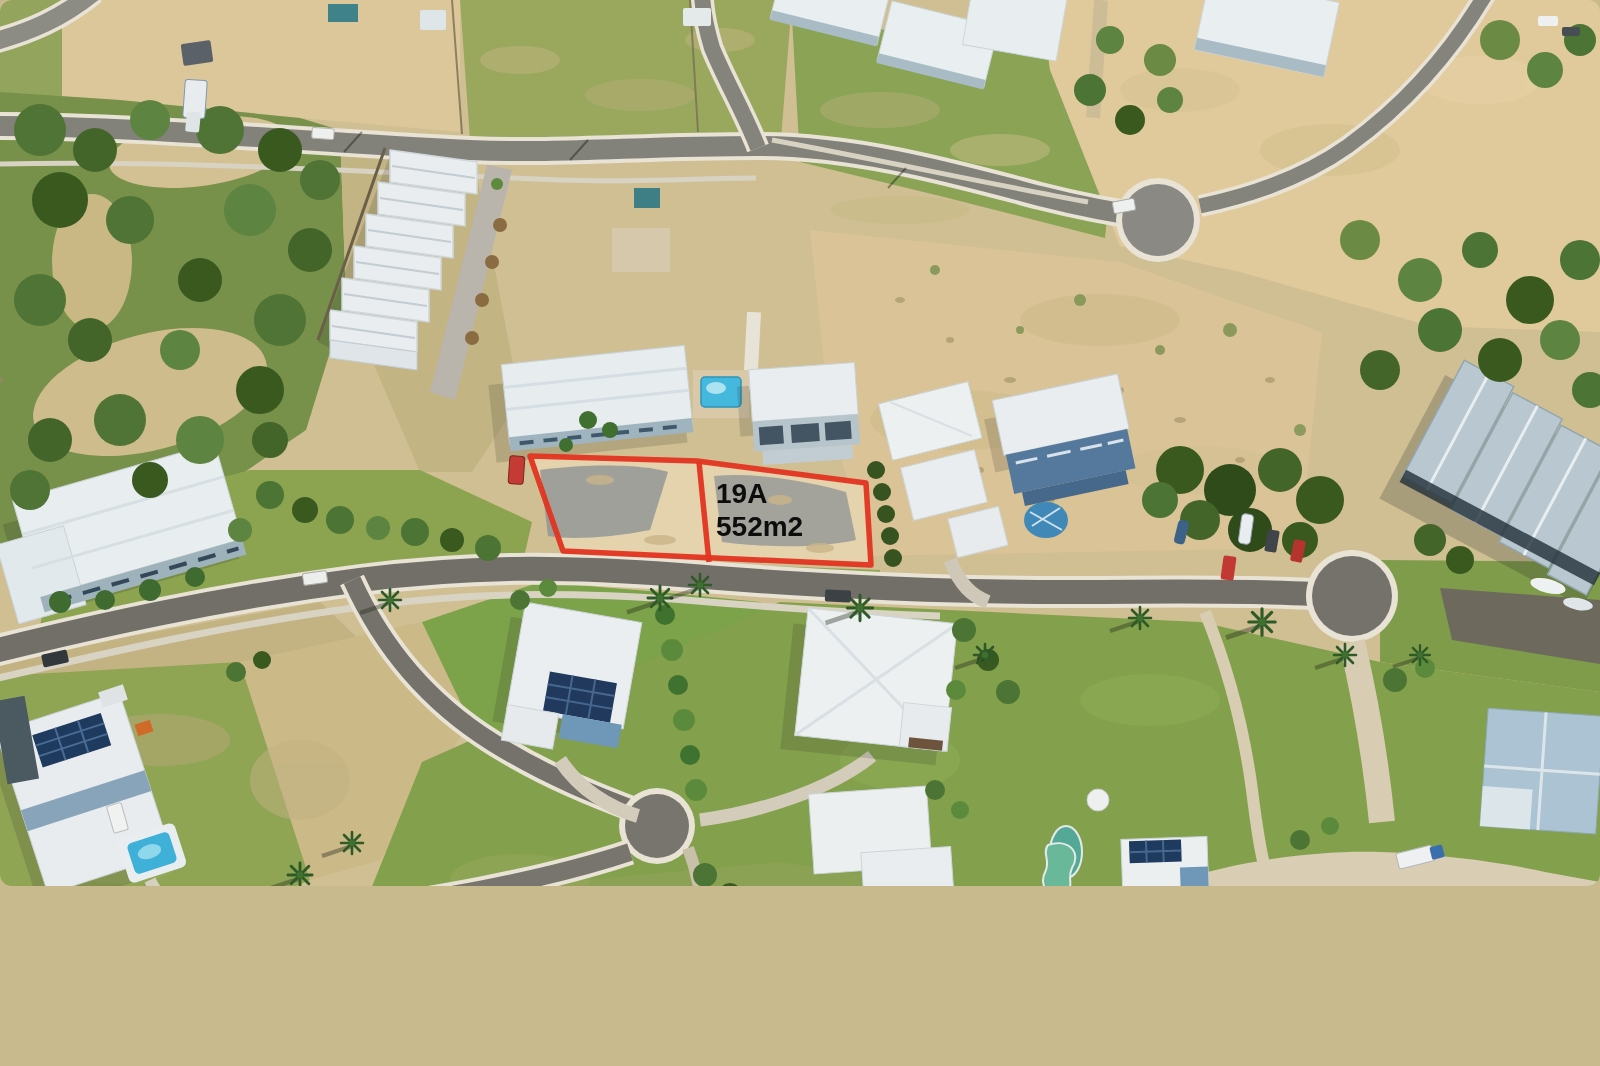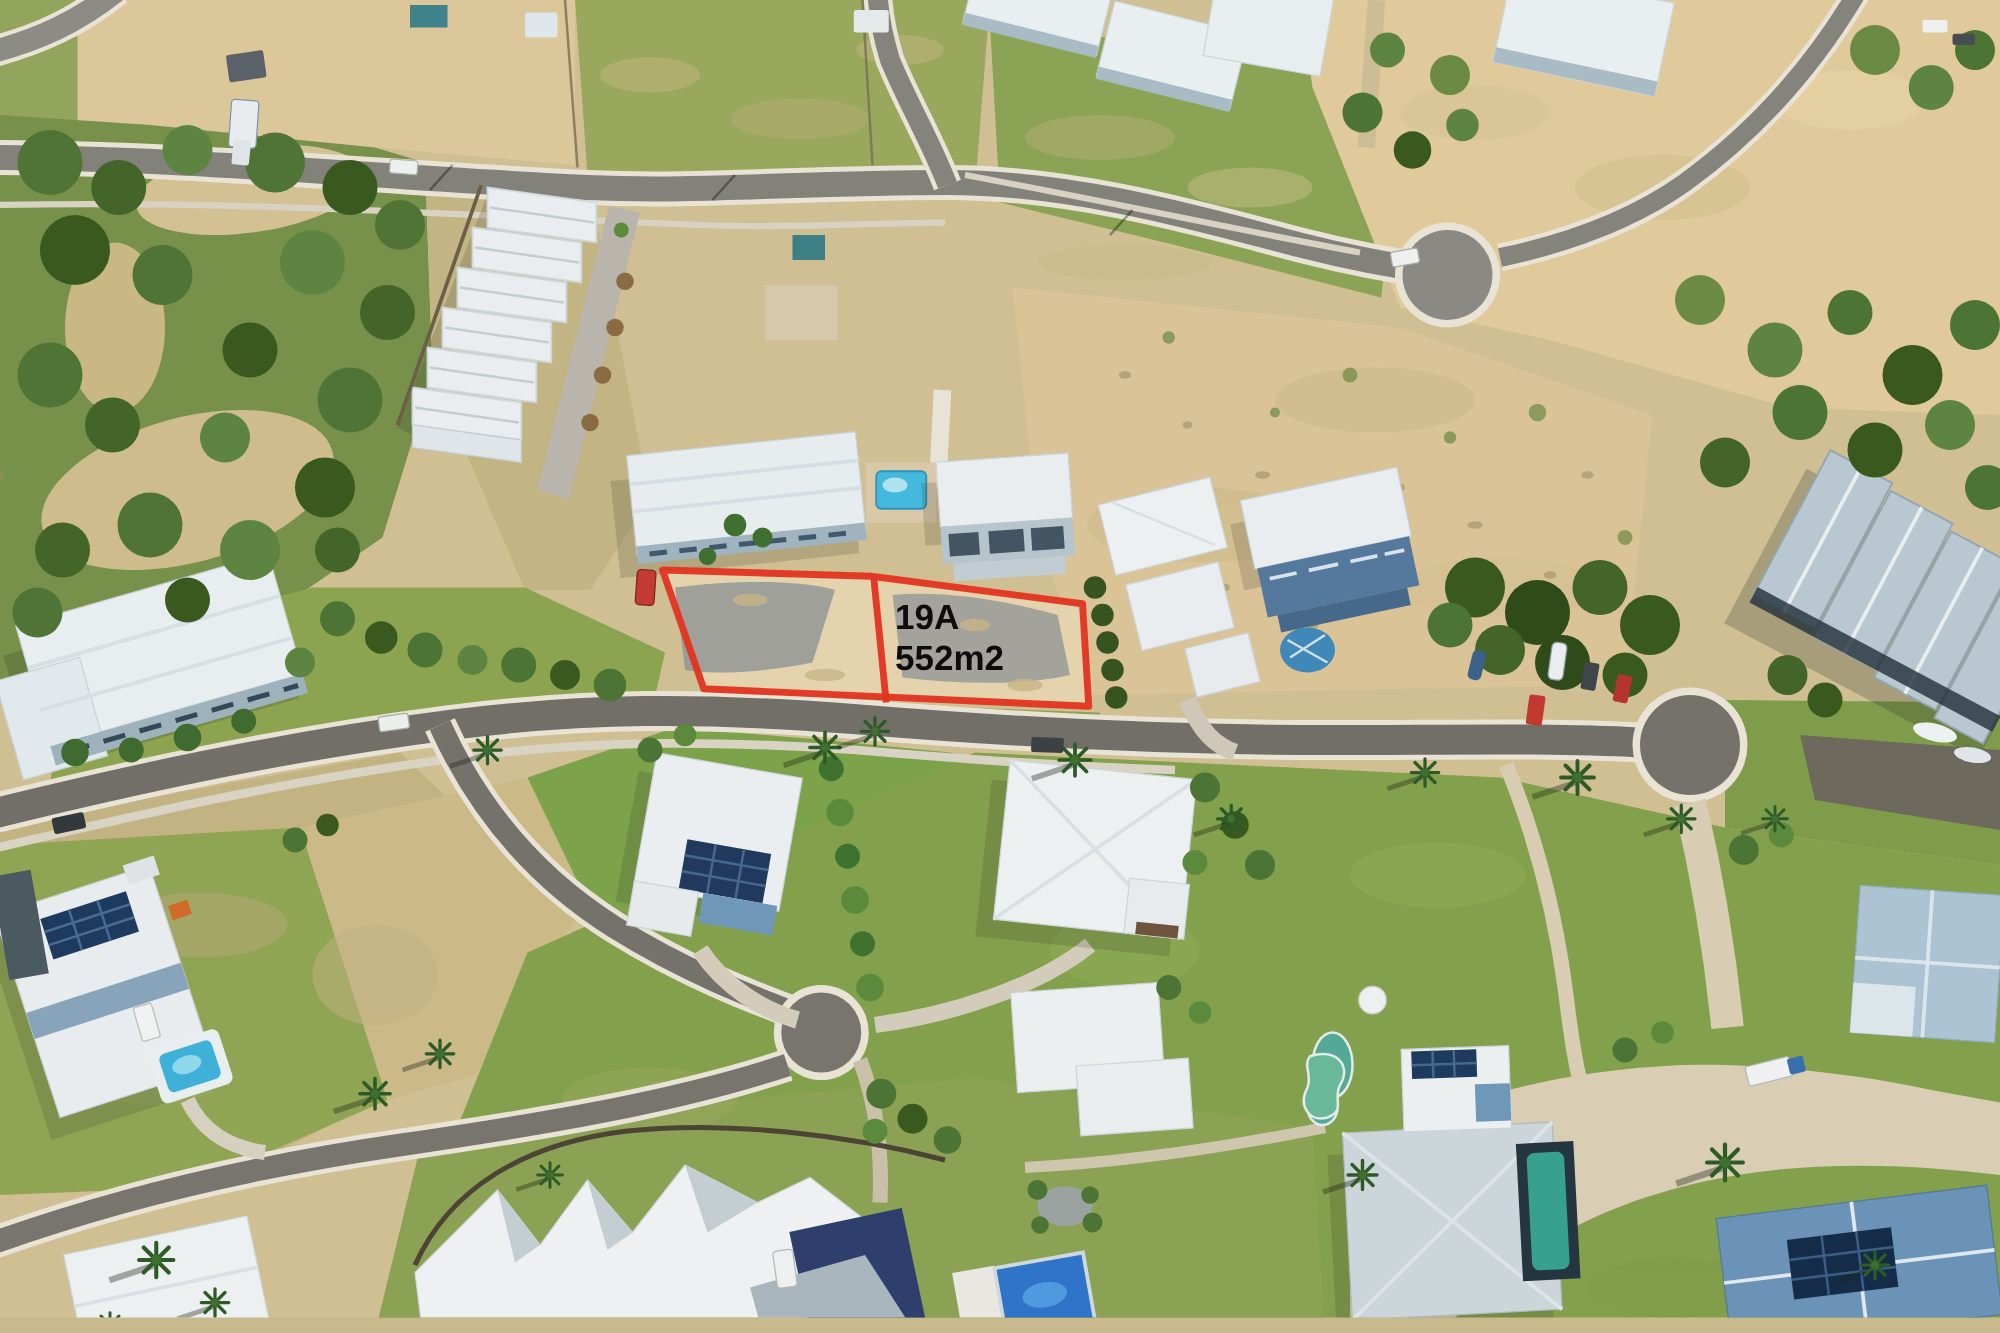--- a/index.html
+++ b/index.html
@@ -1,17 +1,17 @@
 <!DOCTYPE html>
 <html><head>
 <meta charset="utf-8">
 <style>
   html,body{margin:0;padding:0;background:#c9ba8e;}
-  .stage{width:1600px;height:1054px;overflow:hidden;position:relative;
-         font-family:"Liberation Sans", sans-serif;}
+  .stage{width:1600px;height:886px;overflow:hidden;position:relative;
+         font-family:"Liberation Sans", sans-serif;border-radius:12px;}
   svg{display:block;}
   .lot-label{font-family:"Liberation Sans","DejaVu Sans",sans-serif;
              font-weight:700;}
 </style>
 </head>
 <body>
 
 <div class="stage">
 <svg width="1600" height="1066" viewBox="0 0 1600 1066">
 <defs>

